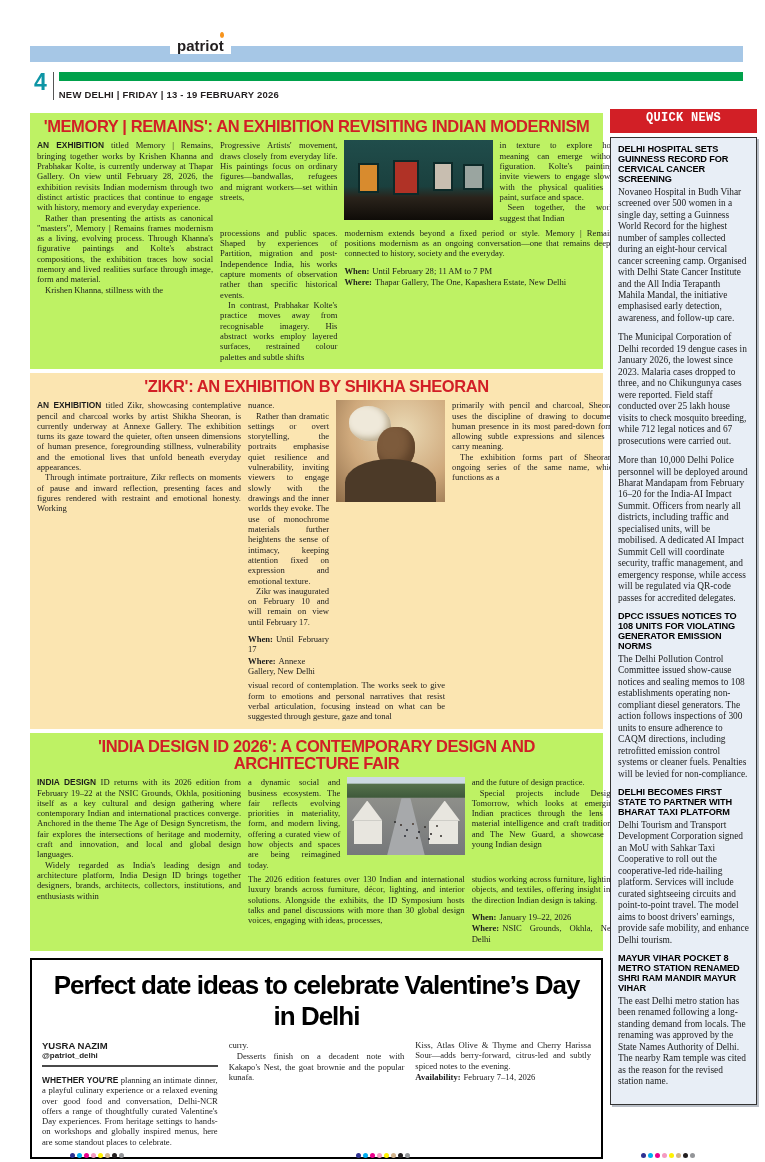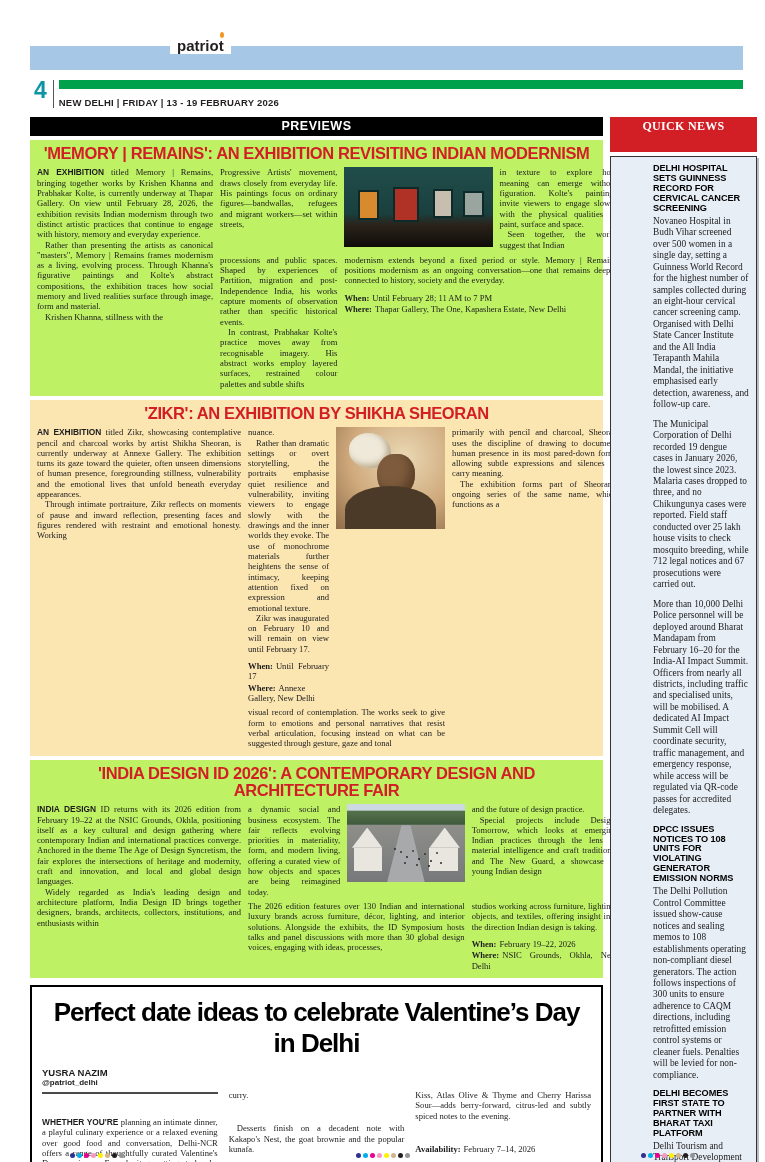--- a/index.html
+++ b/index.html
@@ -3,21 +3,21 @@
 <meta charset="utf-8">
 <style>
   * { margin:0; padding:0; box-sizing:border-box; }
   html,body { background:#fff; }
   .page {
     position:relative; width:765px; height:1162px; margin:0 auto;
     background:#fff; overflow:hidden;
     font-family:"Liberation Serif", serif; color:#1c1c1c;
   }
   
-  .brandbar { position:relative; margin:46px 22px 8px 30px; height:24px; background:#a6c7e6; }
+  .brandbar { position:relative; margin:46px 22px 8px 30px; height:16px; background:#a6c7e6; }
   .brand-word {
     position:absolute; left:140px; top:-9px; background:#fff; padding:0 7px;
     font-family:"Liberation Sans", sans-serif; font-weight:bold; font-size:15px;
     color:#231f20; letter-spacing:0;
   }
   .flame { position:absolute; top:-5px; left:50px; width:4px; height:6px;
     background:#f7941d; border-radius:50% 50% 50% 50%/60% 60% 40% 40%; }
   .buzz {
     margin:6px 0 0 34px; font-family:"Liberation Sans", sans-serif; font-weight:bold;
     font-size:80px; line-height:0.92; color:#8b8d90; letter-spacing:-4px;
@@ -94,28 +94,28 @@
   
   .valentine { border:2px solid #000; margin-top:7px; padding:8px 10px 9px; background:#fff; }
   .v-title { font-family:"Liberation Sans", sans-serif; font-weight:bold; font-size:26px;
     letter-spacing:-1px; text-align:center; color:#000; margin:2px 0 8px; }
   .vcols { display:flex; gap:11px; }
   .vcol { flex:1; min-width:0; }
   .byline-name { font-family:"Liberation Sans", sans-serif; font-weight:bold; font-size:9.5px; }
   .byline-handle { font-family:"Liberation Sans", sans-serif; font-weight:bold; font-size:8px; color:#222; }
   .byline-rule { border-bottom:2px solid #4a4a4a; margin:5px 0 8px; }
   .avail b { margin-right:3px; }
-  .vcol p { margin-bottom:1px;margin-top:23px; }
+  .vcol p { margin-bottom:1px; }
   
   .qn-head { background:#d21f26; color:#fff; text-align:center;
-    font-family:Liberation Serif, serif; font-weight:bold; font-size:12px;
-    letter-spacing:0.3px; padding:2px 0 18px; }
+    font-family:Liberation Mono, monospace; font-weight:bold; font-size:12px;
+    letter-spacing:0.3px; padding:2px 0 8px; }
   .qn-box { border:1px solid #333; background:#e8eef6; margin-top:4px; padding:7px 7px 8px;
     box-shadow:2px 2px 0 #b9bec6; }
-  .qn-item { margin-bottom:8px;margin-left:35px; }
+  .qn-item { margin-bottom:8px; }
   .qn-item h5 { font-family:"Liberation Sans", sans-serif; font-weight:bold; font-size:9.2px;
     line-height:1.08; letter-spacing:-0.1px; margin-bottom:2px; color:#000; }
   .qn-item p { font-size:9.4px; line-height:1.22; text-align:left; }
   
   .regmarks { position:absolute; bottom:4px; left:0; width:100%; display:flex;
     justify-content:space-between; padding:0 70px; }
   .dotrow { display:flex; gap:2px; align-items:center; }
   .dot { width:5px; height:5px; border-radius:50%; display:inline-block; }
 </style>
 </head>
@@ -136,21 +136,20 @@
       <div class="pr-right">
         <div class="greenbar"></div>
         <div class="dateline">NEW DELHI | FRIDAY | 13 - 19 FEBRUARY 2026</div>
       </div>
     </div>
   </header>
 
   <div class="content">
     <main>
 
-      <div class="previews">PREVIEWS</div>
 
       <section class="art green">
         <h2 class="red-head">'MEMORY | REMAINS': AN EXHIBITION REVISITING INDIAN MODERNISM</h2>
         <div class="grid1">
           <div class="c c1">
             <p><b class="lead">AN EXHIBITION</b><span> titled Memory | Remains, bringing together works by Krishen Khanna and Prabhakar Kolte, is currently underway at Thapar Gallery. On view until February 28, 2026, the exhibition revisits Indian modernism through two distinct artistic practices that continue to engage with history, memory and everyday experience.</span></p>
             <p class="ind">Rather than presenting the artists as canonical "masters", Memory | Remains frames modernism as a living, evolving process. Through Khanna's figurative paintings and Kolte's abstract compositions, the exhibition traces how social memory and lived realities surface through image, form and material.</p>
             <p class="ind">Krishen Khanna, stillness with the</p>
           </div>
           <div class="c">
@@ -227,21 +226,21 @@
           </div>
           <div class="c">
             <p>and the future of design practice.</p>
             <p class="ind">Special projects include Design, Tomorrow, which looks at emerging Indian practices through the lens of material intelligence and craft traditions, and The New Guard, a showcase of young Indian design</p>
           </div>
           <div class="c b-mid">
             <p>The 2026 edition features over 130 Indian and international luxury brands across furniture, décor, lighting, and interior solutions. Alongside the exhibits, the ID Symposium hosts talks and panel discussions with more than 30 global design voices, engaging with ideas, processes,</p>
           </div>
           <div class="c">
             <p>studios working across furniture, lighting, objects, and textiles, offering insight into the direction Indian design is taking.</p>
-            <p class="ww ww-gap"><b>When:</b><span>February 19–22, 2026</span></p>
+            <p class="ww ww-gap"><b>When:</b><span>January 19–22, 2026</span></p>
             <p class="ww"><b>Where:</b><span>NSIC Grounds, Okhla, New Delhi</span></p>
           </div>
         </div>
       </section>
 
       <section class="valentine">
         <h1 class="v-title">Perfect date ideas to celebrate Valentine’s Day in Delhi</h1>
         <div class="vcols">
           <div class="vcol">
             <div class="byline-name">YUSRA NAZIM</div>

